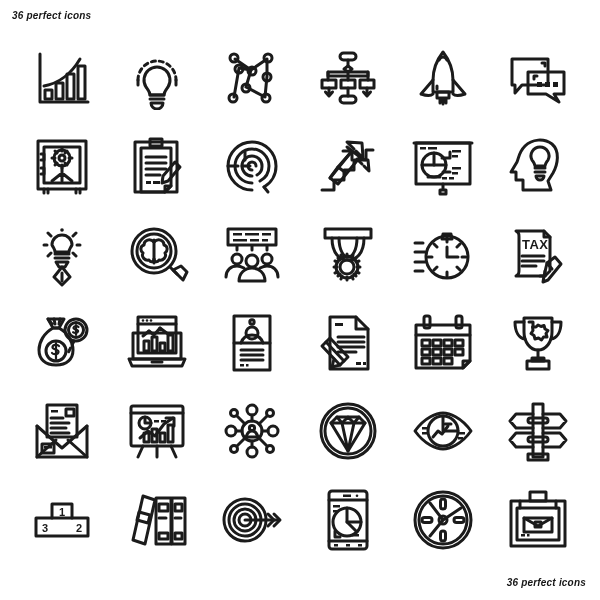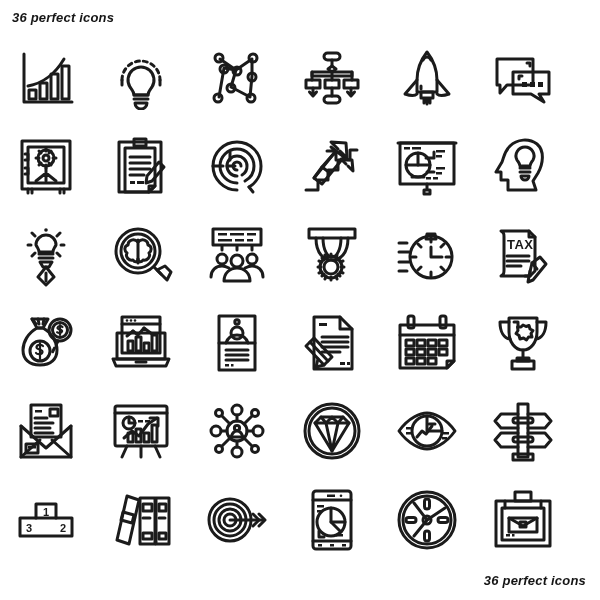--- a/index.html
+++ b/index.html
@@ -10,21 +10,21 @@
   body {
     width: 600px;
     height: 600px;
     font-family: "Liberation Sans", sans-serif;
     color: #1a1a1a;
     position: relative;
     overflow: hidden;
   }
   .caption {
     position: absolute;
-    font-size: 13px;
+    font-size: 10px;
     font-weight: bold;
     font-style: italic;
     letter-spacing: 0.2px;
     color: #161616;
     white-space: nowrap;
   }
   .caption-top { left: 12px; top: 10px; }
   .caption-bottom { right: 14px; bottom: 12px; }
 
   .grid {
@@ -33,20 +33,21 @@
     top: 34px;
     width: 572px;
     height: 530px;
     display: grid;
     grid-template-columns: repeat(6, 1fr);
     grid-template-rows: repeat(6, 1fr);
   }
   .cell {
     display: flex;
     align-items: center;
+    justify-content: center;
   }
   .cell svg {
     display: block;
     width: 64px;
     height: 64px;
   }
   .cell svg * {
     vector-effect: non-scaling-stroke;
   }
   .ic {

